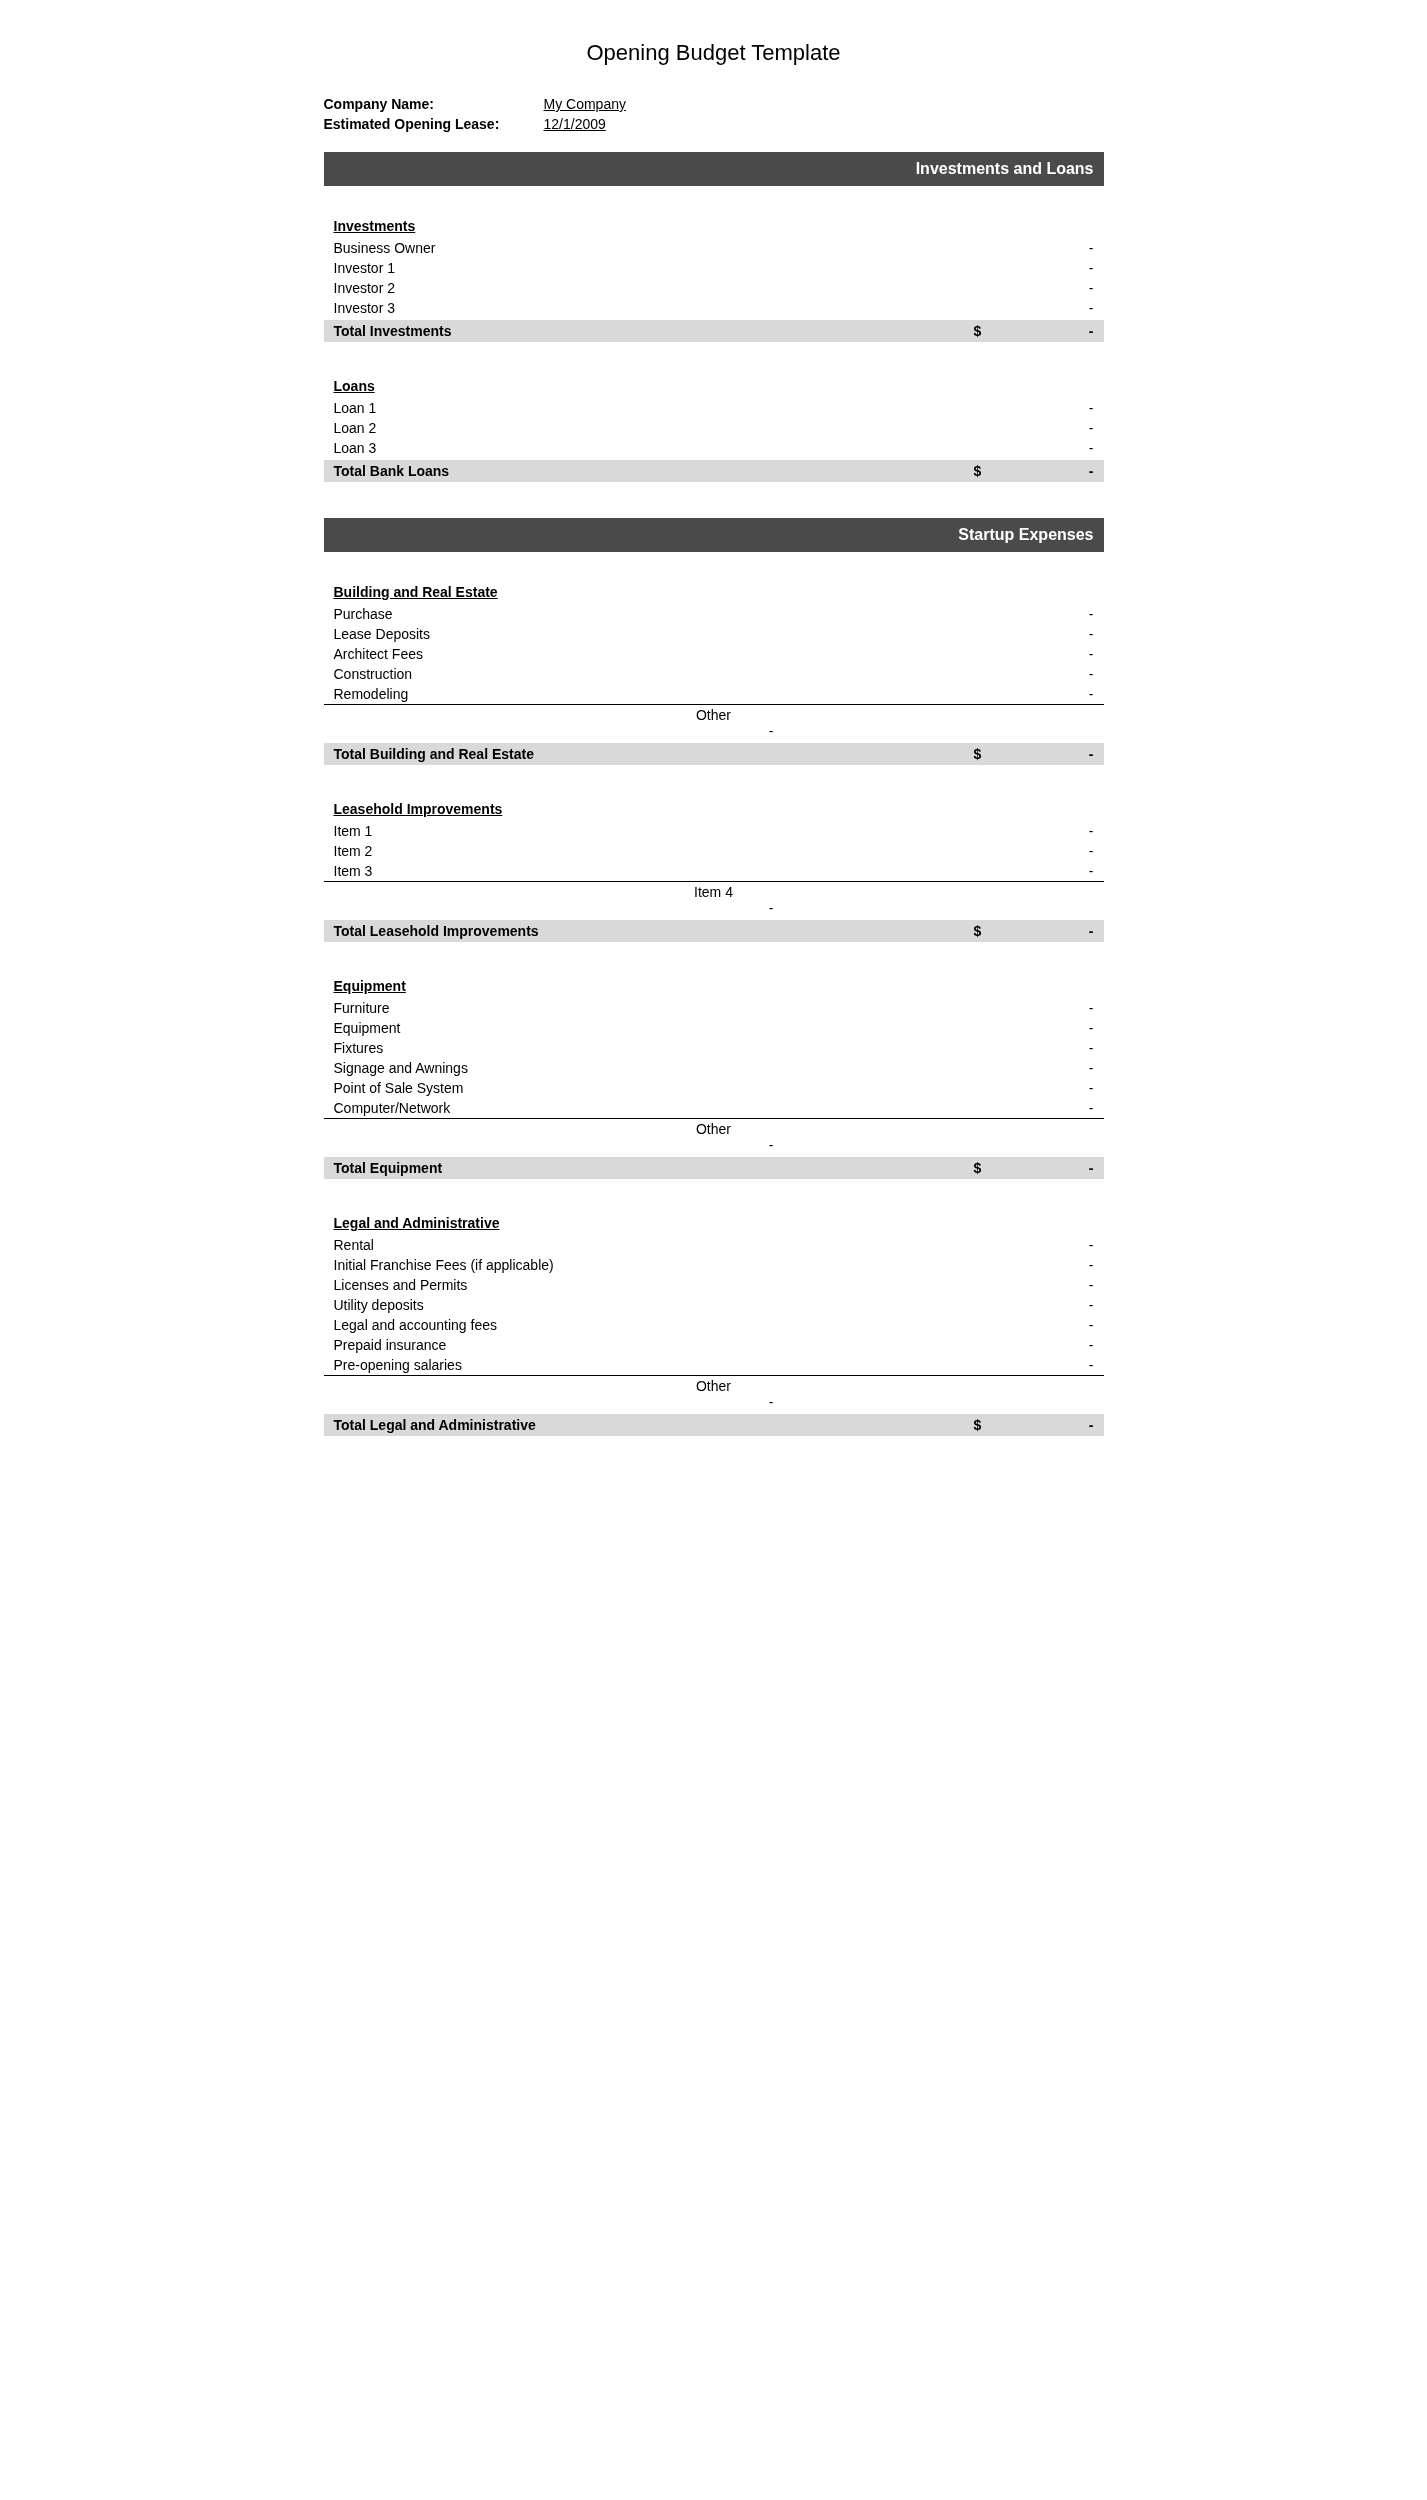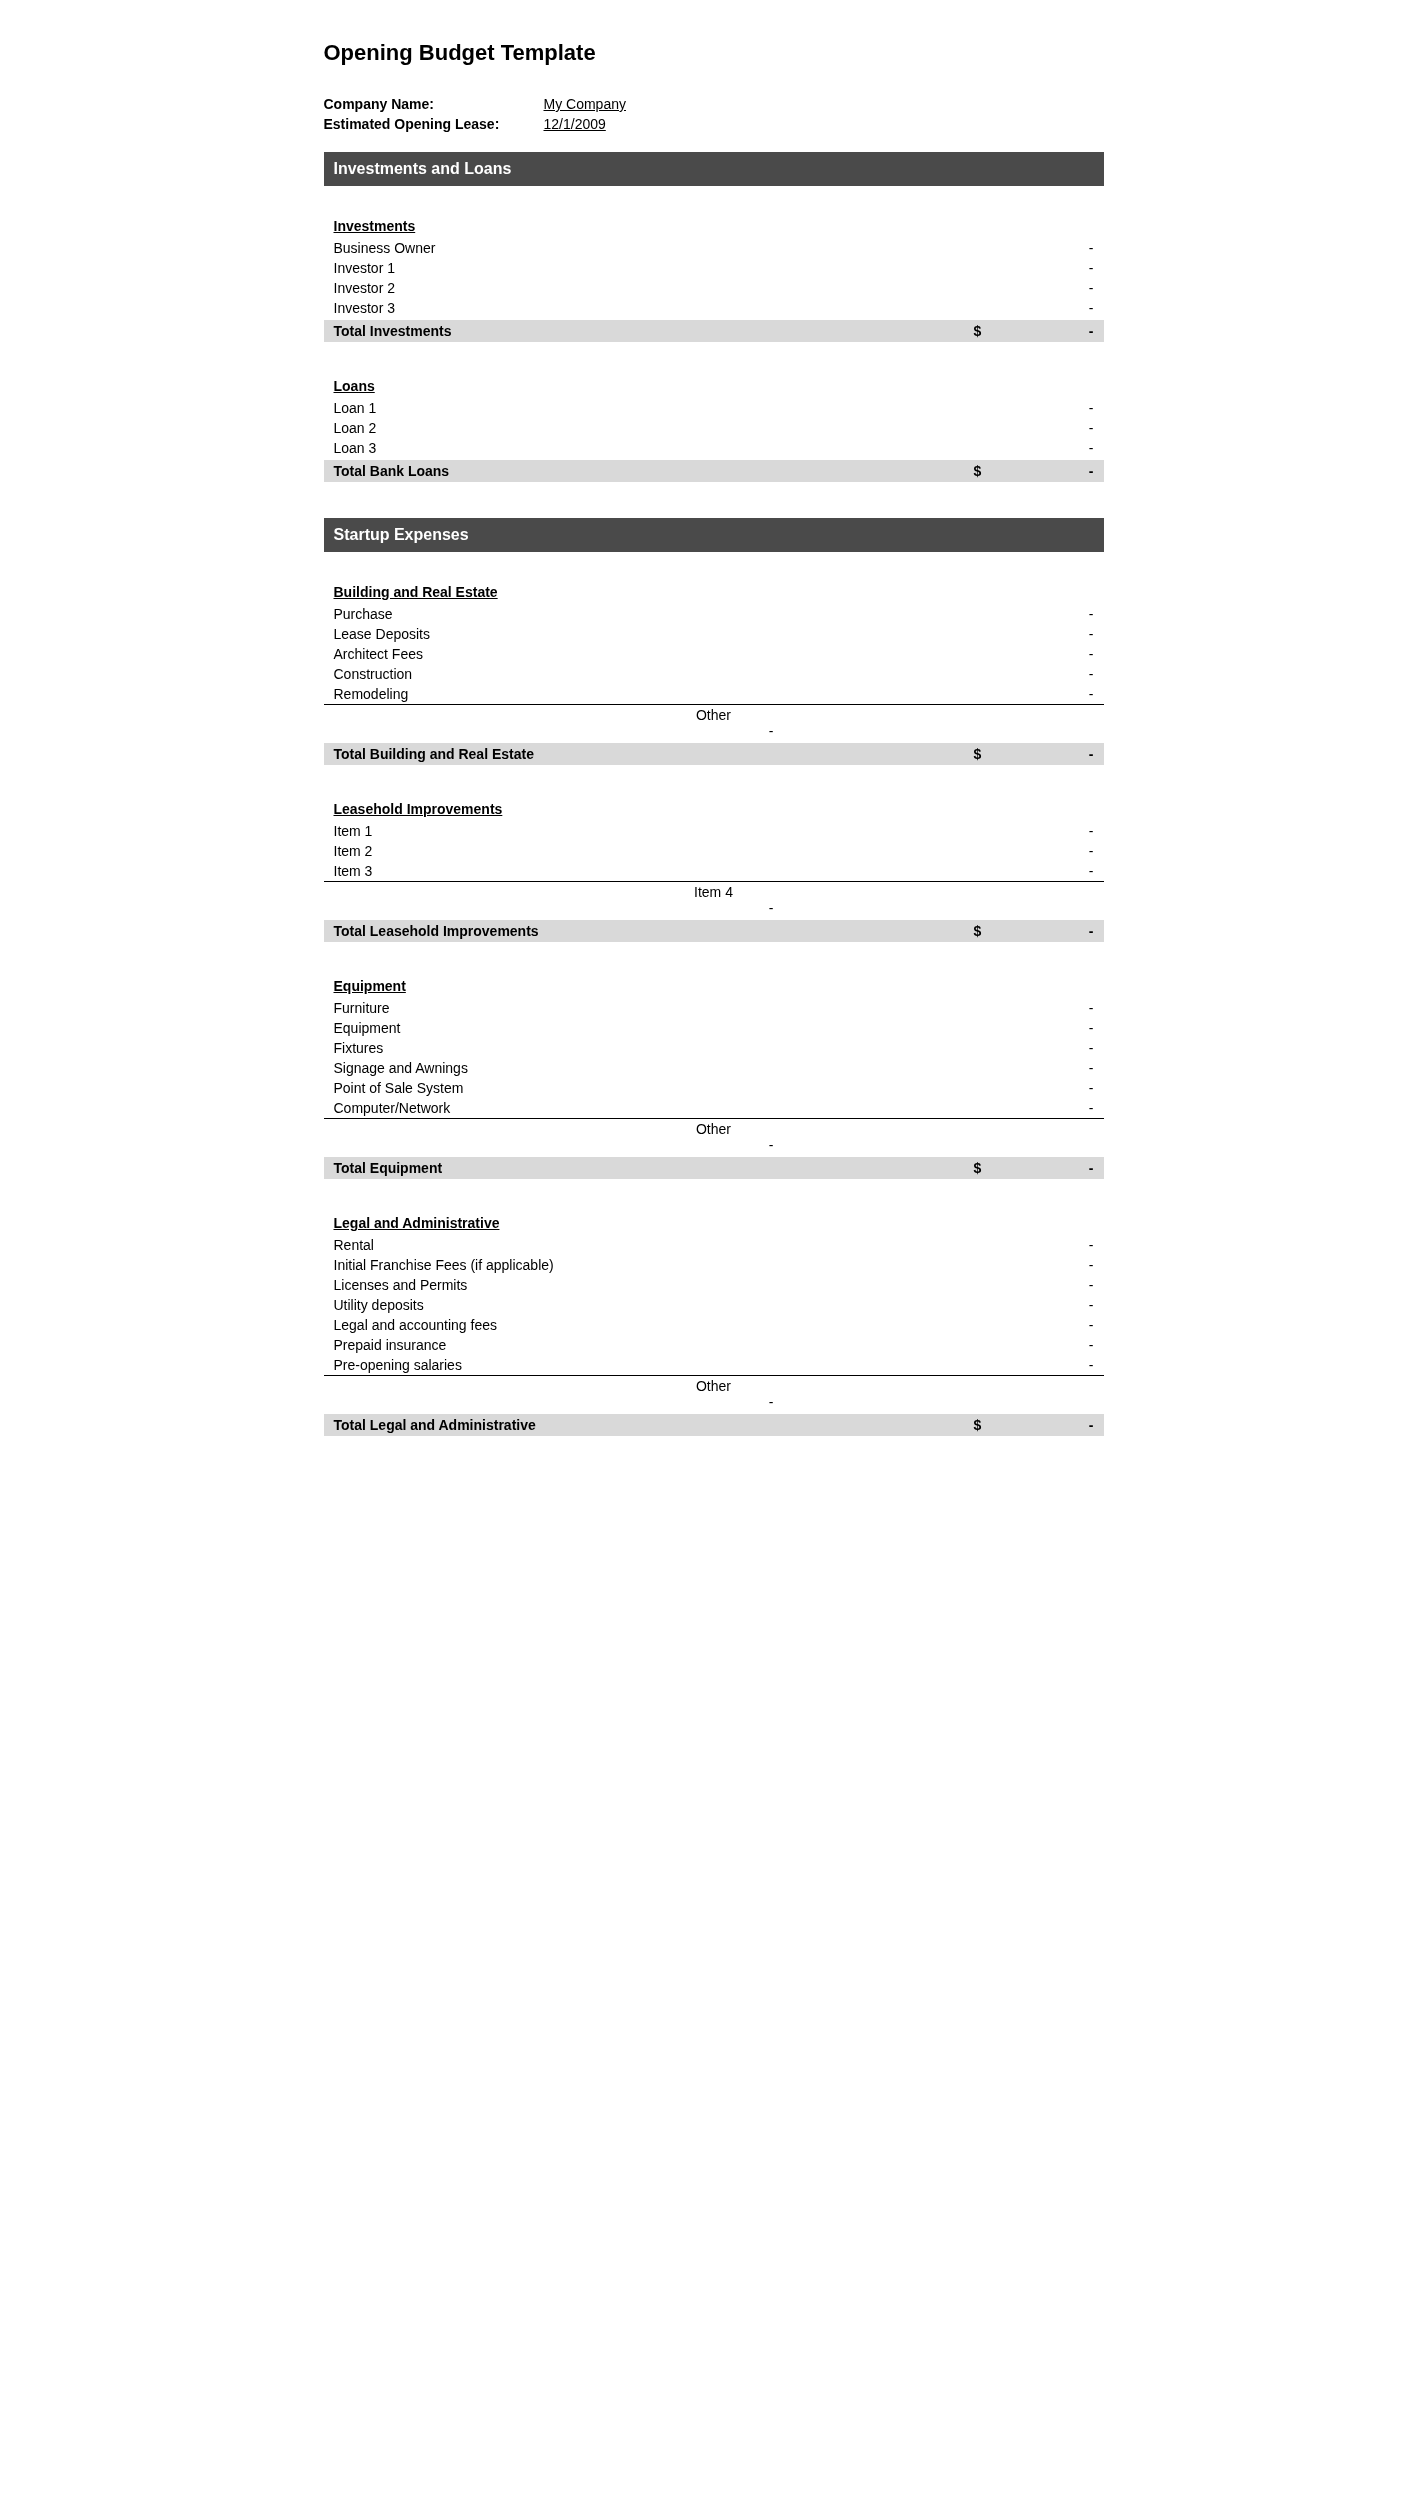--- a/index.html
+++ b/index.html
@@ -12,22 +12,23 @@
       font-family: Arial, sans-serif;
       font-size: 14px;
       background: #fff;
       color: #000;
       padding: 40px 60px;
       max-width: 900px;
       margin: 0 auto;
     }
 
     .page-title {
+      text-align: center;
       font-size: 22px;
-      font-weight: bold;
+      font-weight: normal;
       margin-bottom: 30px;
     }
 
     .company-info {
       margin-bottom: 20px;
     }
 
     .company-info-row {
       display: flex;
       margin-bottom: 4px;
@@ -40,21 +41,21 @@
     }
 
     .company-info-value {
       flex: 1;
       text-decoration: underline;
     }
 
     .section-header {
       background-color: #4a4a4a;
       color: #fff;
-      text-align: left;
+      text-align: right;
       font-size: 16px;
       font-weight: bold;
       padding: 8px 10px;
       margin-bottom: 16px;
     }
 
     .section-block {
       margin-bottom: 20px;
     }
 

